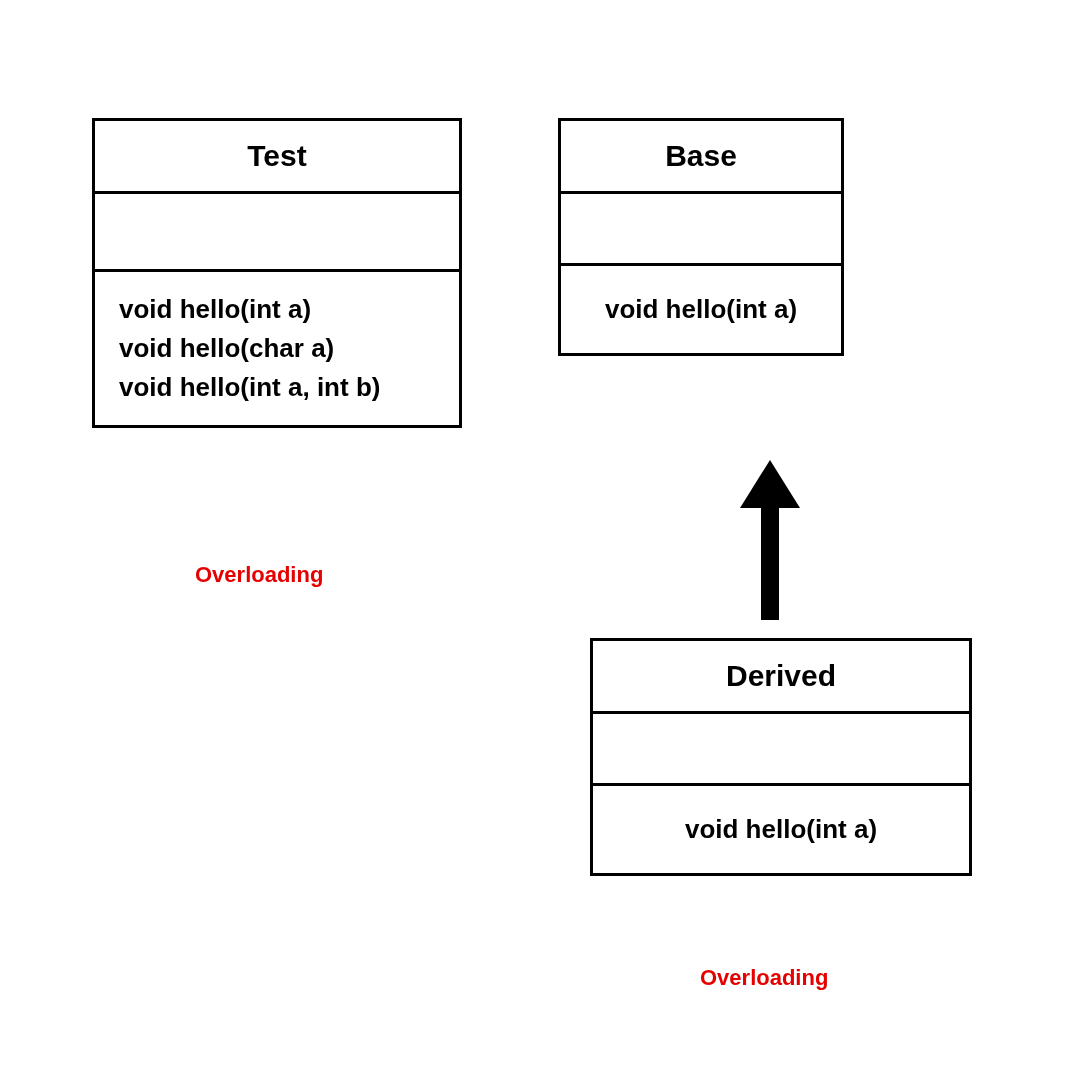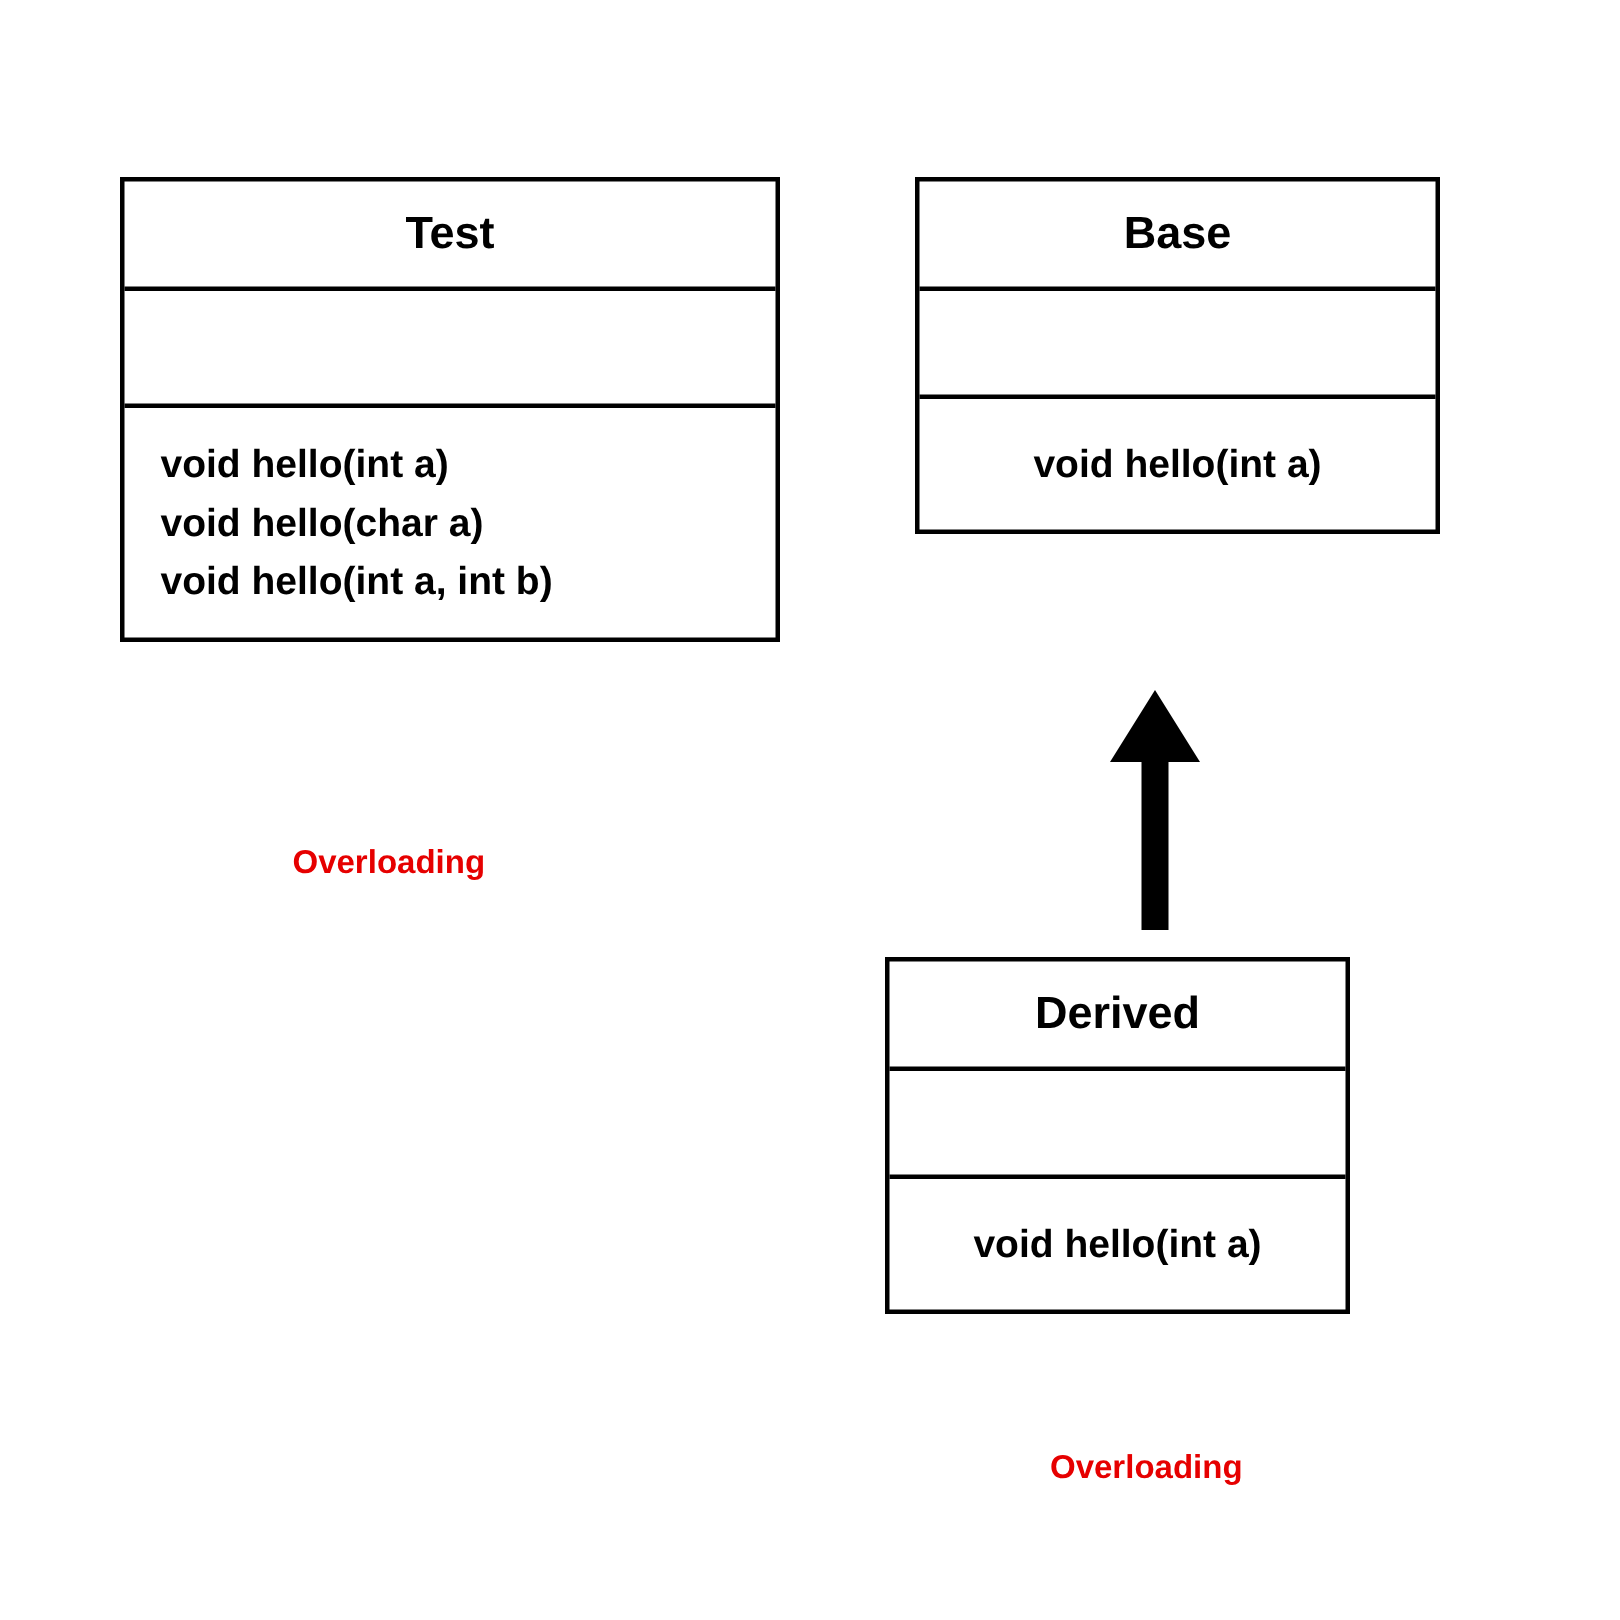--- a/index.html
+++ b/index.html
@@ -46,41 +46,41 @@
       position: absolute;
       color: #e60000;
       font-weight: 700;
       font-size: 22px;
     }
     .arrow {
       position: absolute;
     }
     
     #test-box {
-      left: 80px;
+      left: 92px;
       top: 118px;
-      width: 440px;
+      width: 370px;
     }
     #test-box .uml-attrs {
       min-height: 78px;
     }
     
     #base-box {
-      left: 610px;
+      left: 558px;
       top: 118px;
-      width: 350px;
+      width: 286px;
     }
     #base-box .uml-attrs {
       min-height: 72px;
     }
     
     #derived-box {
       left: 590px;
       top: 638px;
-      width: 310px;
+      width: 382px;
     }
     #derived-box .uml-attrs {
       min-height: 72px;
     }
     
     #label-overloading {
       left: 195px;
       top: 562px;
     }
     #label-overriding {

